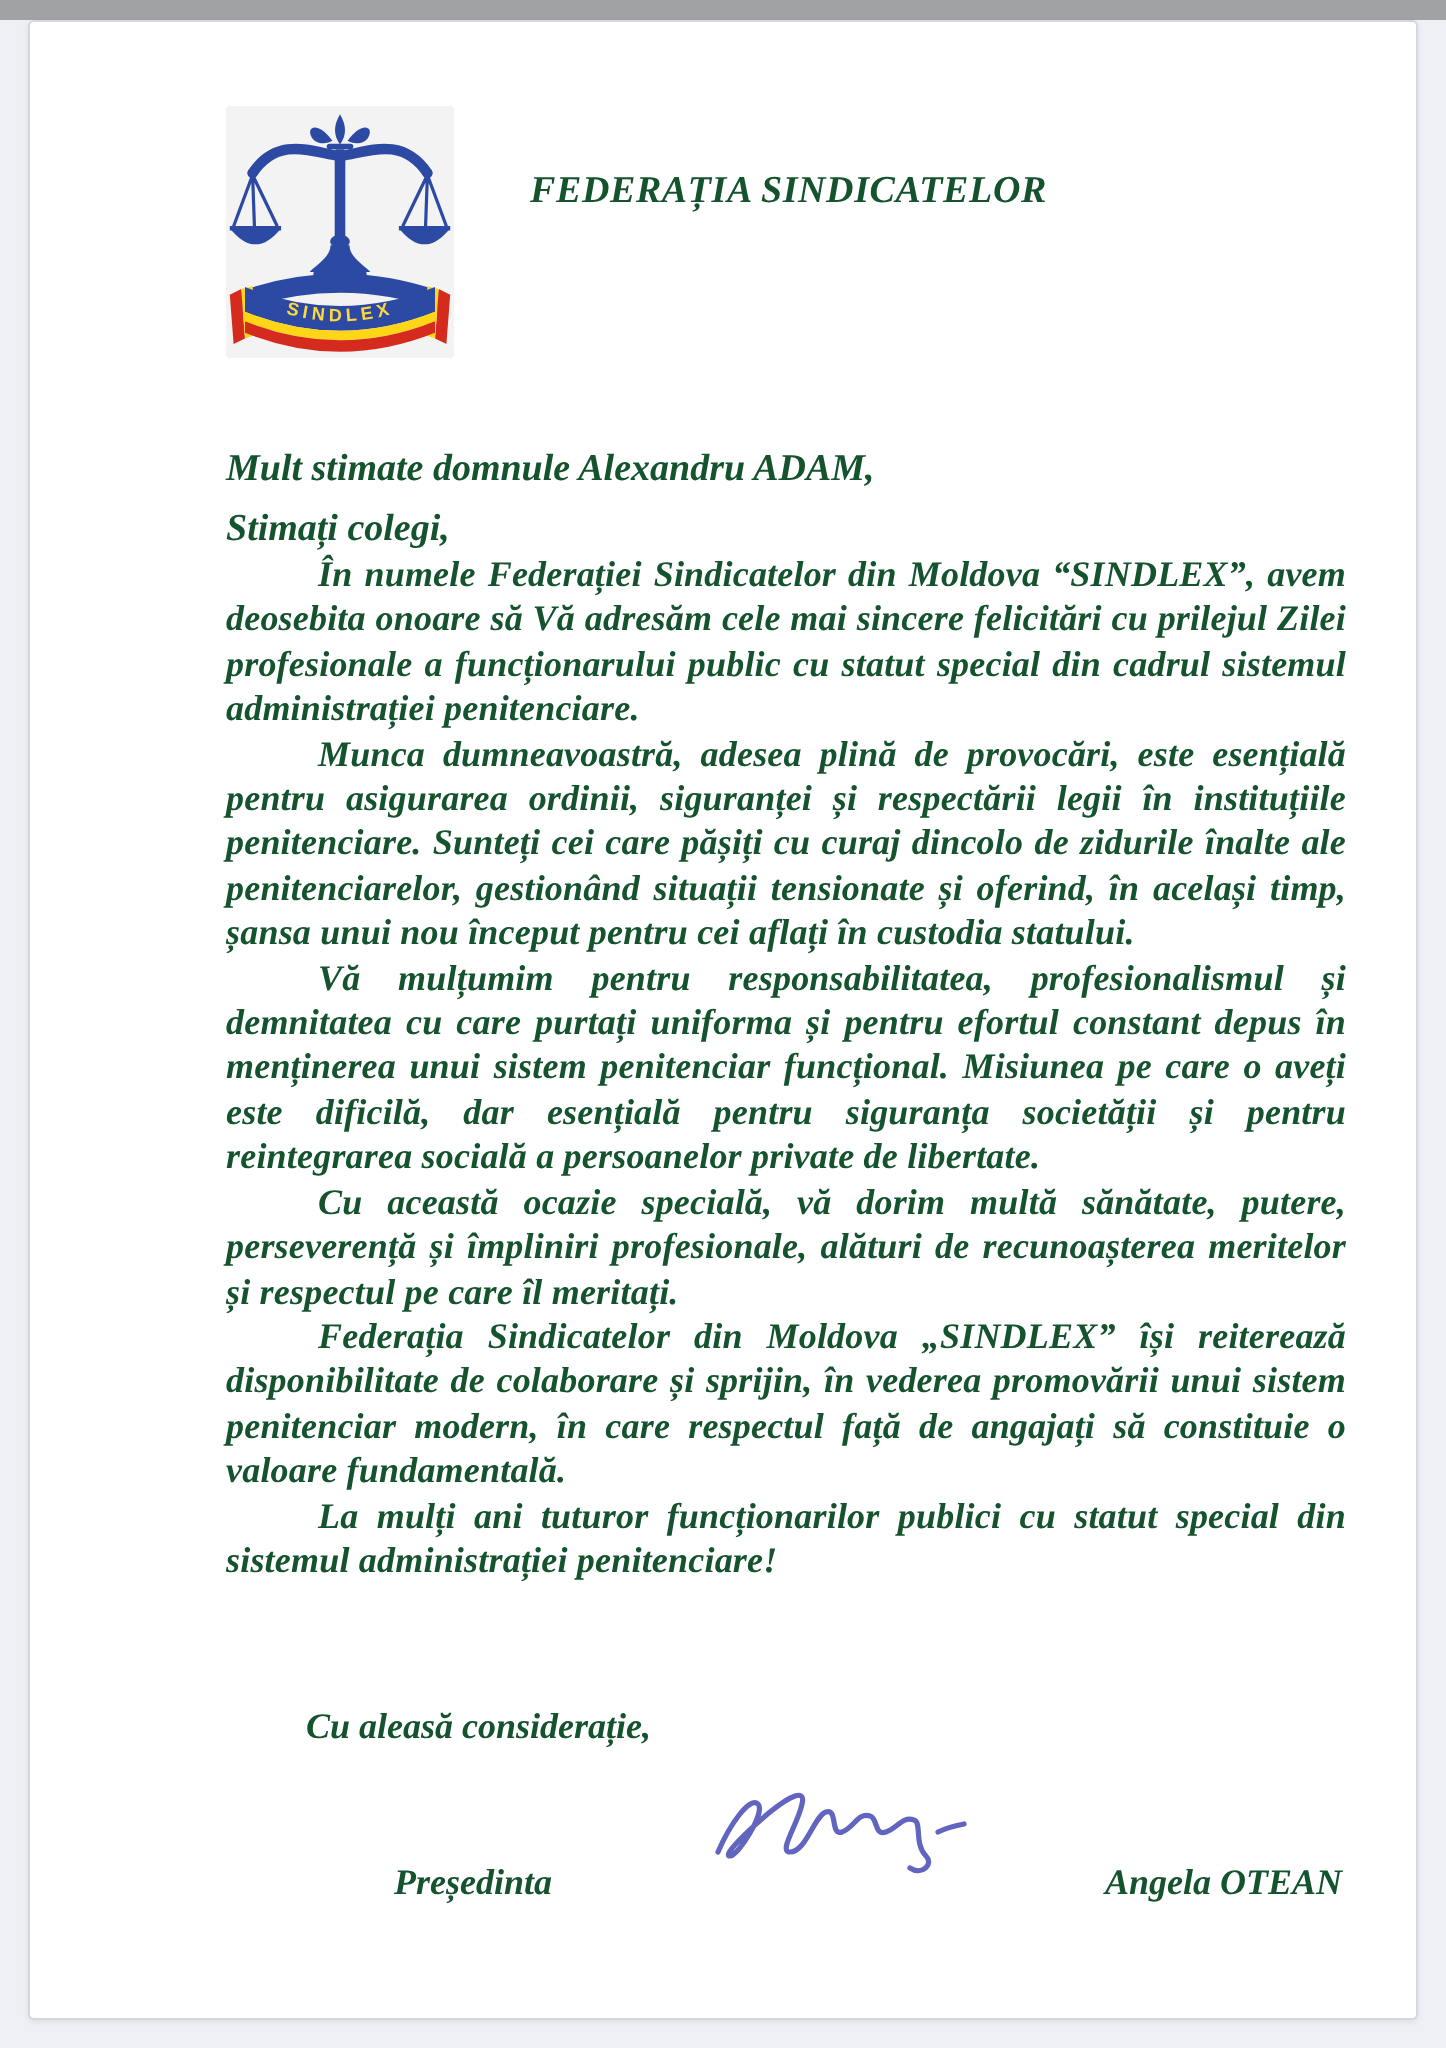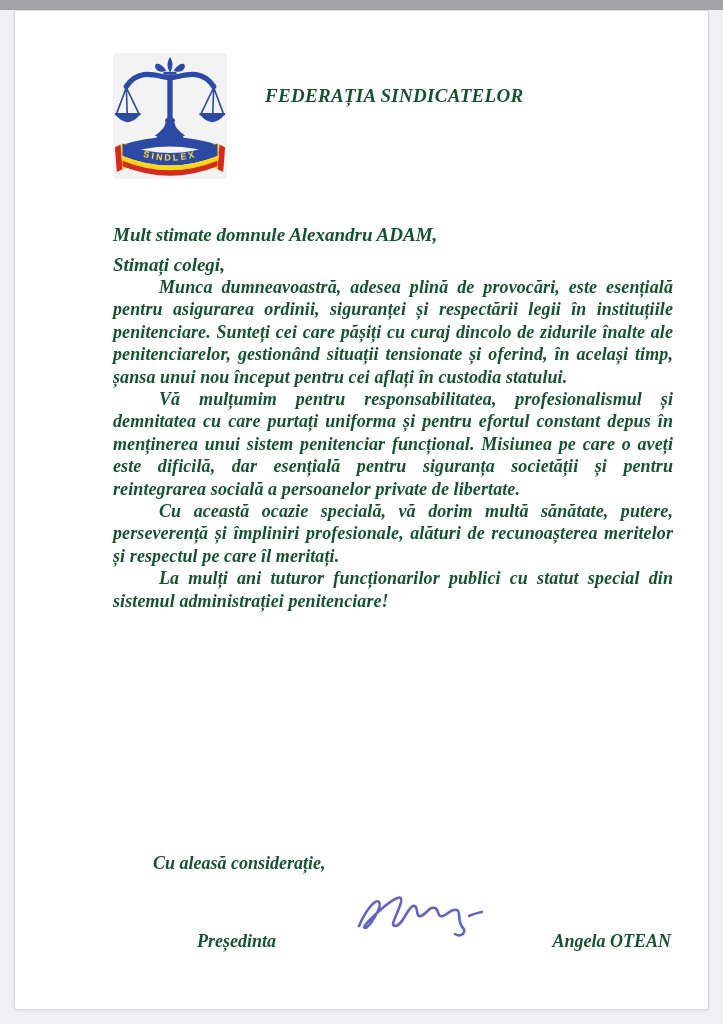--- a/index.html
+++ b/index.html
@@ -122,23 +122,25 @@
   </div>
 
   <div class="hdr1 navy">FEDERAȚIA SINDICATELOR</div>
 
   <div class="greeting navy">
     <div>Mult stimate domnule Alexandru ADAM,</div>
     <div>Stimați colegi,</div>
   </div>
 
   <div class="body-text navy">
+    <p>În numele Federației Sindicatelor din Moldova “SINDLEX”, avem deosebita onoare să Vă adresăm cele mai sincere felicitări cu prilejul Zilei profesionale a funcționarului public cu statut special din cadrul sistemul administrației penitenciare.</p>
     <p>Munca dumneavoastră, adesea plină de provocări, este esențială pentru asigurarea ordinii, siguranței și respectării legii în instituțiile penitenciare. Sunteți cei care pășiți cu curaj dincolo de zidurile înalte ale penitenciarelor, gestionând situații tensionate și oferind, în același timp, șansa unui nou început pentru cei aflați în custodia statului.</p>
     <p>Vă mulțumim pentru responsabilitatea, profesionalismul și demnitatea cu care purtați uniforma și pentru efortul constant depus în menținerea unui sistem penitenciar funcțional. Misiunea pe care o aveți este dificilă, dar esențială pentru siguranța societății și pentru reintegrarea socială a persoanelor private de libertate.</p>
     <p>Cu această ocazie specială, vă dorim multă sănătate, putere, perseverență și împliniri profesionale, alături de recunoașterea meritelor și respectul pe care îl meritați.</p>
+    <p>Federația Sindicatelor din Moldova „SINDLEX” își reiterează disponibilitate de colaborare și sprijin, în vederea promovării unui sistem penitenciar modern, în care respectul față de angajați să constituie o valoare fundamentală.</p>
     <p>La mulți ani tuturor funcționarilor publici cu statut special din sistemul administrației penitenciare!</p>
   </div>
 
   <div class="salutation navy">Cu aleasă considerație,</div>
 
   <div class="role navy">Președinta</div>
 
   <svg class="signature" viewBox="0 0 160 60">
     <g fill="none" stroke="#6165c0" stroke-width="2.6" stroke-linecap="round">
       <path d="M14,44 C20,30 30,16 34,20 C38,24 24,46 20,46 C16,46 28,34 40,24

